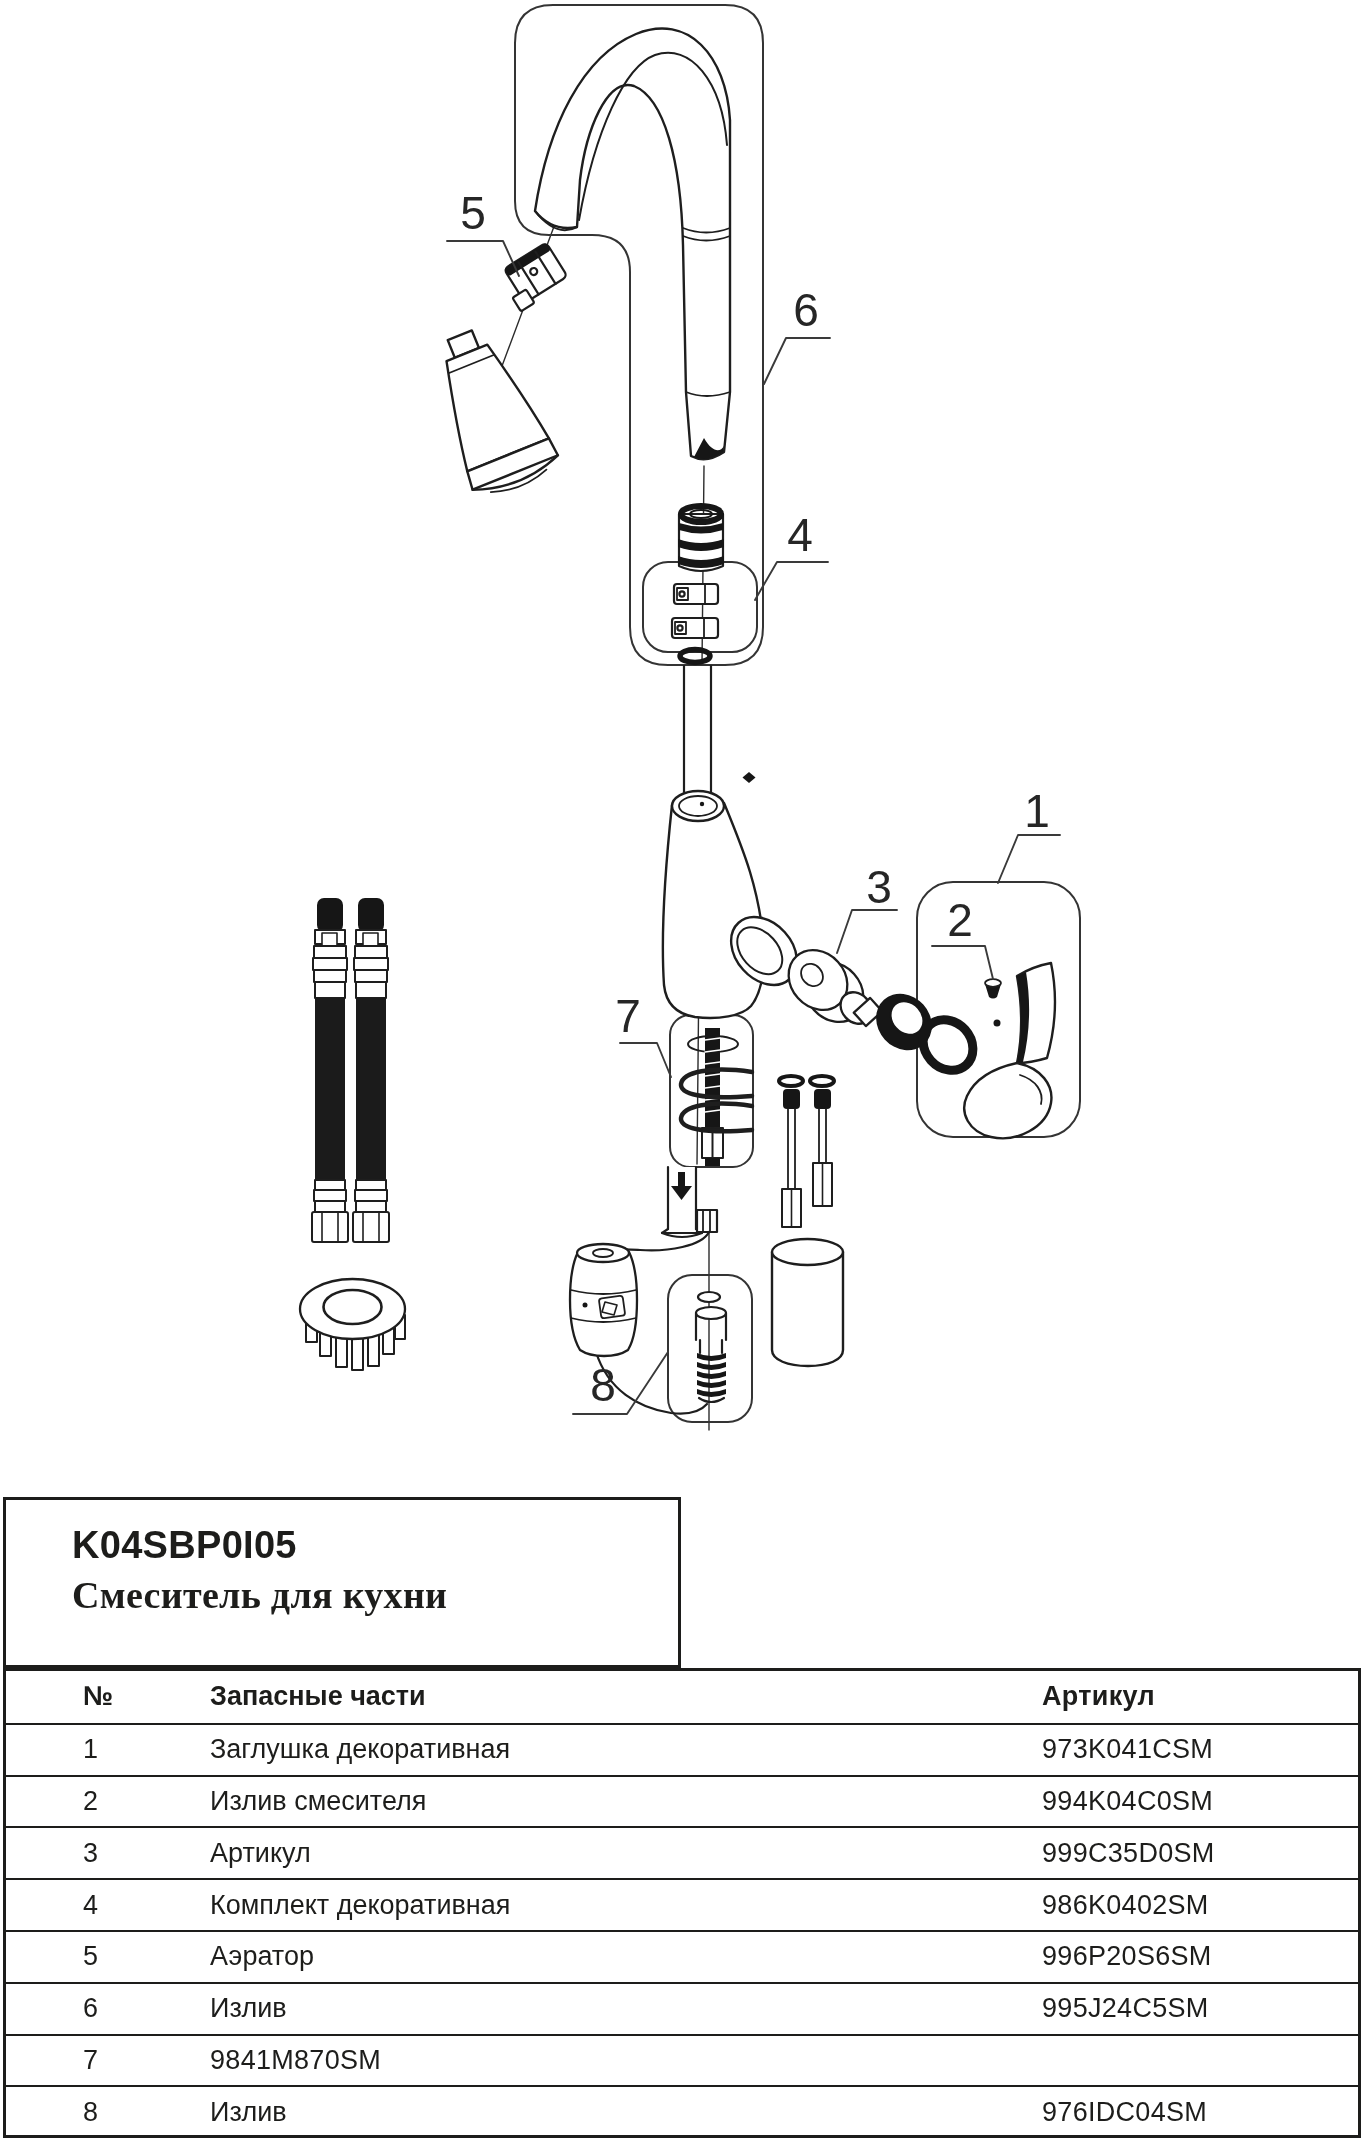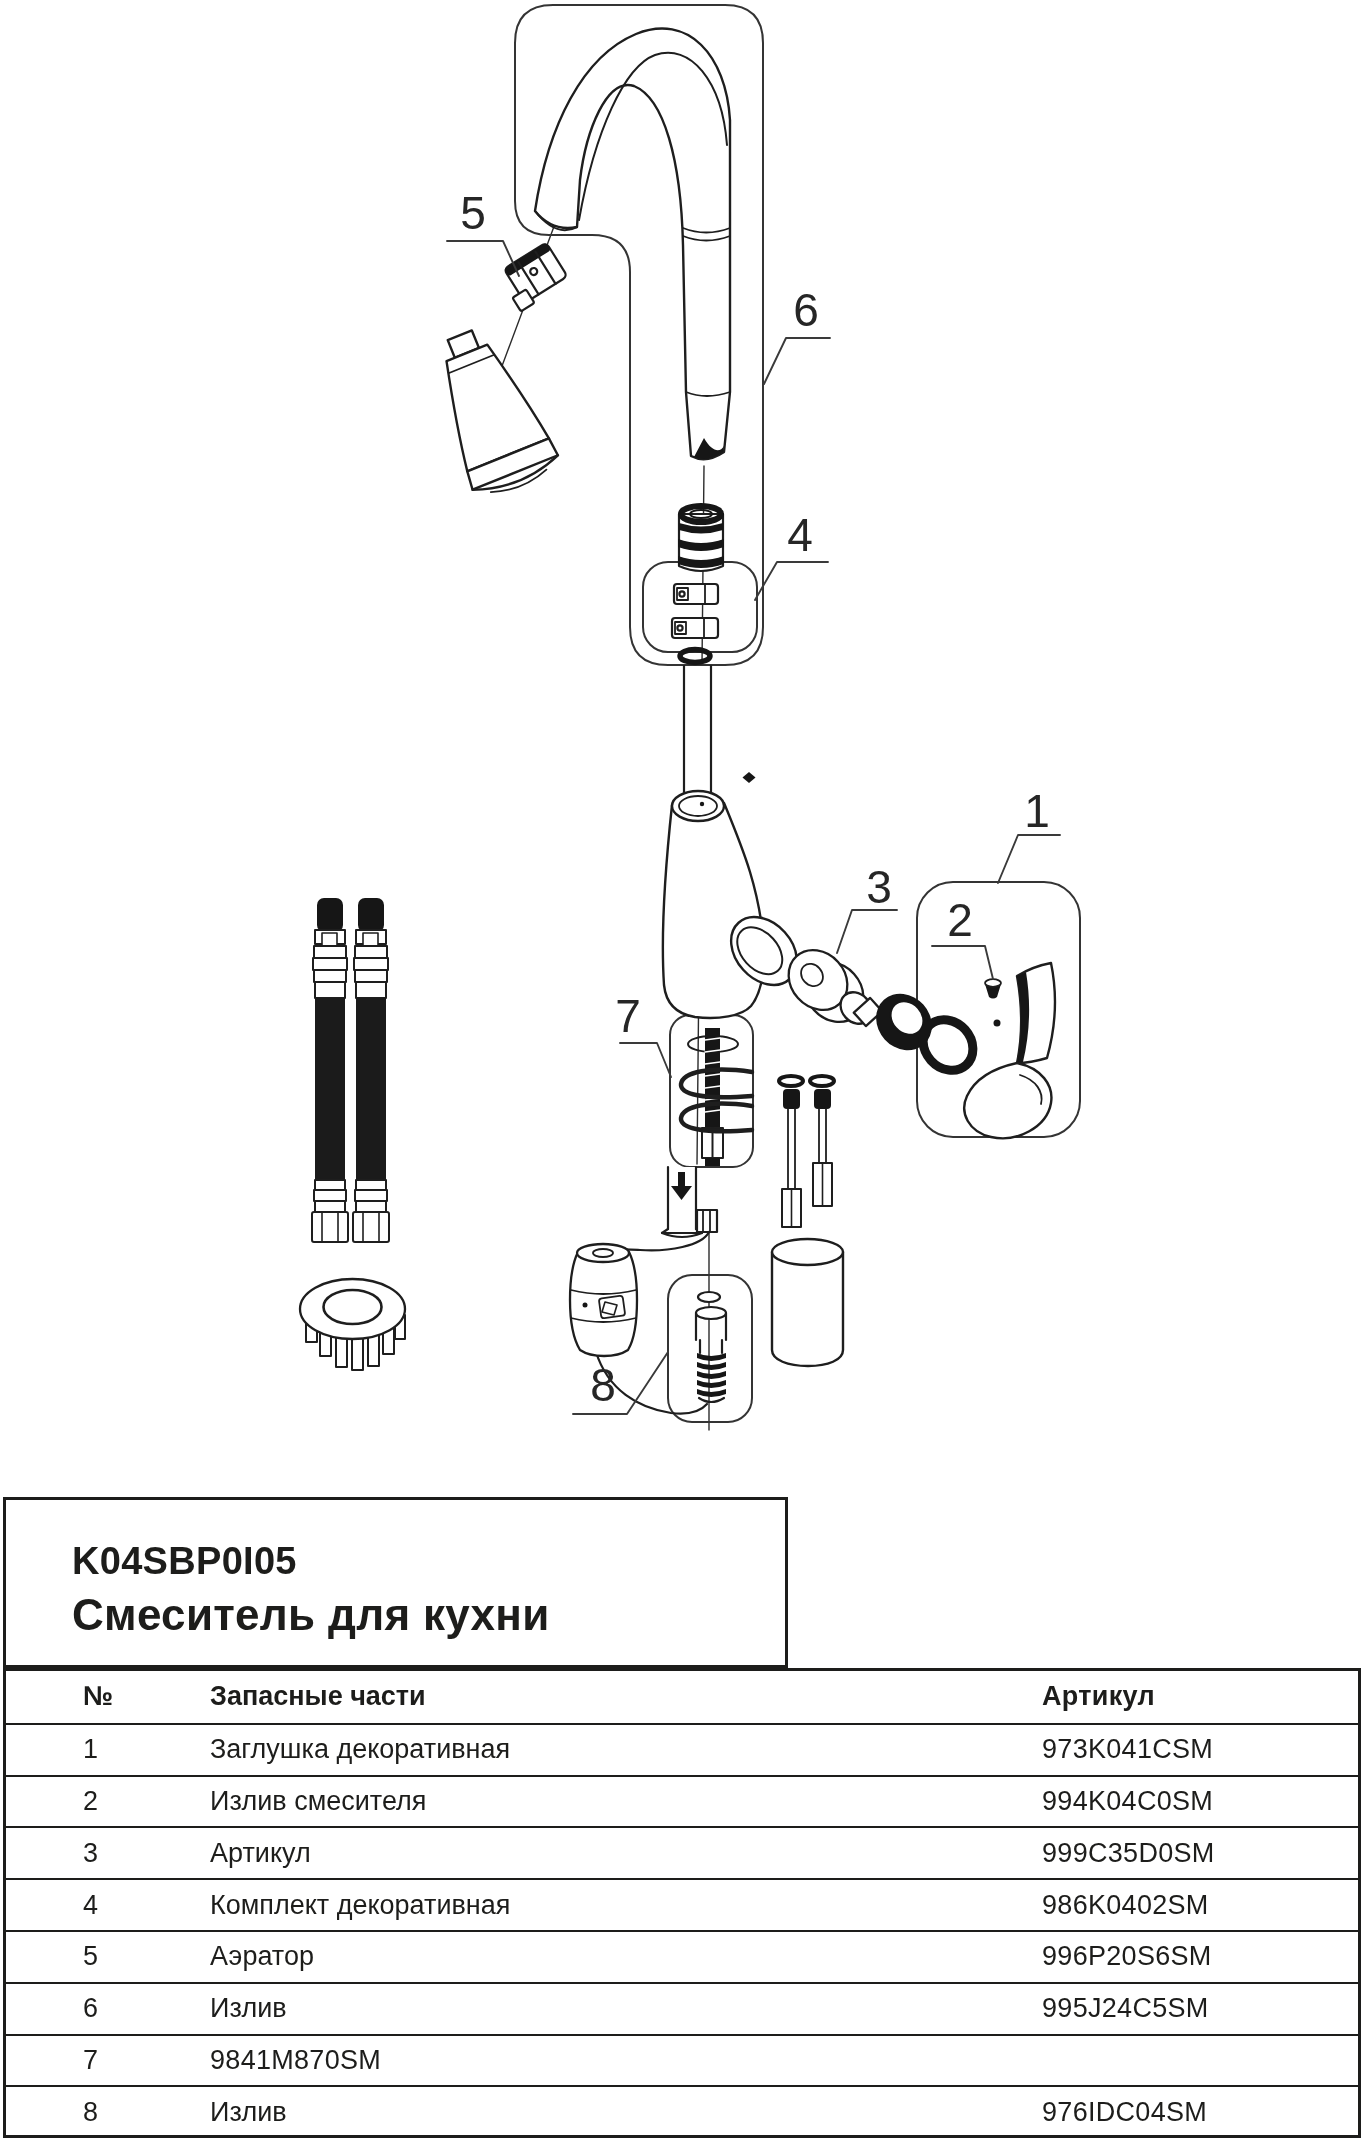--- a/index.html
+++ b/index.html
@@ -12,30 +12,30 @@
     overflow:hidden;
   }
   .diagram-wrap{position:absolute;left:0;top:0;width:1364px;height:1497px;}
   svg text.callout{
     font-family:"Liberation Sans", sans-serif;
     font-size:46px;
     fill:#262626;
   }
   .title-box{
     position:absolute;left:3px;top:1497px;
-    width:785px;height:171px;
+    width:678px;height:171px;
     border:3px solid #1d1d1b;
     box-sizing:border-box;
-    padding:36px 0 0 66px;
+    padding:20px 0 0 66px;
   }
   .title-box .model{
     font-size:38px;font-weight:700;letter-spacing:.3px;line-height:1.32;
   }
   .title-box .product{
-    font-size:44px;font-weight:700;letter-spacing:.3px;line-height:1.32;
+    font-size:38px;font-weight:700;letter-spacing:.3px;line-height:1.32;font-family:Liberation Serif, serif;
   }
   .parts-table{
     position:absolute;left:3px;top:1668px;
     width:1358px;height:470px;
     border:3px solid #1d1d1b;
     box-sizing:border-box;
   }
   .t-row{
     display:flex;align-items:center;
     height:51.8px;box-sizing:border-box;

